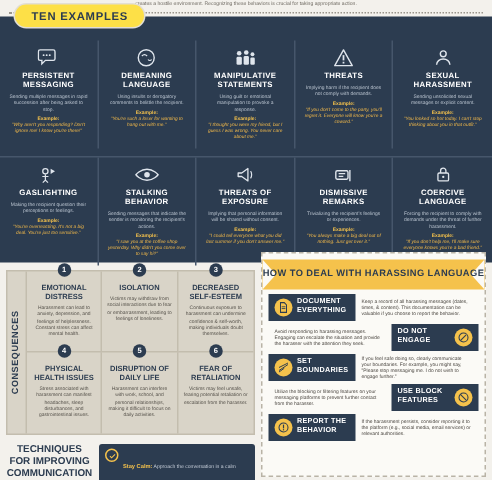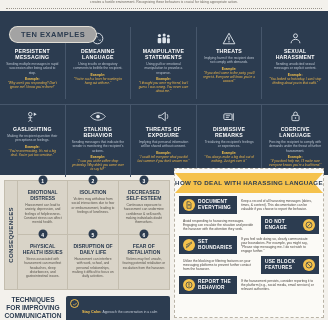--- a/index.html
+++ b/index.html
@@ -25,24 +25,24 @@
     position:absolute; left:6px; right:6px; top:8px; height:1px;
     border-top:1px dotted #9a958c;
   }
 
   
   .examples {
     position:absolute; left:0; top:11px; width:328px; height:164px;
     background:#2c3c50;
   }
   .sect-pill {
-    position:absolute; left:10px; top:-8px; background:#a3a3a3;
+    position:absolute; left:10px; top:-8px; background:#fde047;
     border-radius:9px; padding:3px 11px 3px 11px;
     font-size:7.5px; font-weight:bold; letter-spacing:.5px; color:#2c3c50;
-    z-index:6; box-shadow:0 0 0 1px #e2ded5;margin-top:24px;
+    z-index:6; box-shadow:0 0 0 1px #e2ded5;
   }
   .ex-grid {
     position:absolute; left:0; top:16px; width:328px;
     display:grid; grid-template-columns:repeat(5,1fr);
   }
   .ex-row2 { border-top:1px solid #46566b; }
   .ex-cell {
     padding:4px 4px 4px 4px; text-align:center;
     border-right:1px solid #46566b; min-height:72px;
   }

